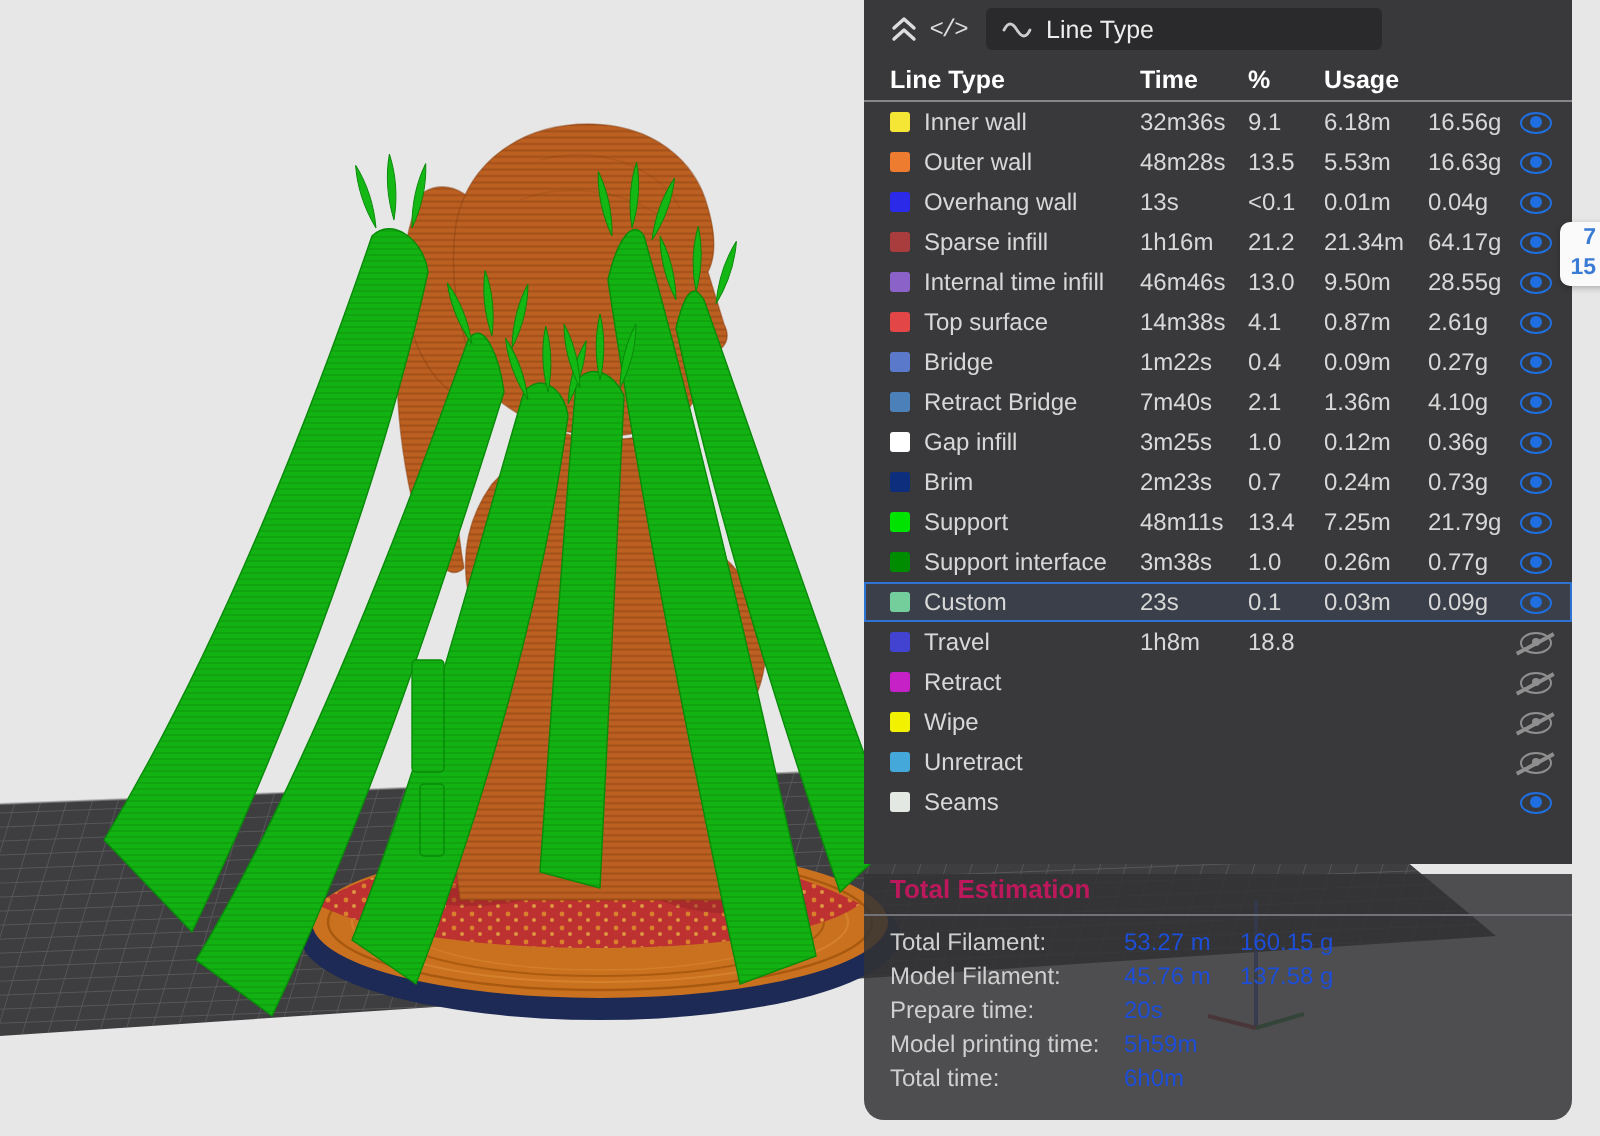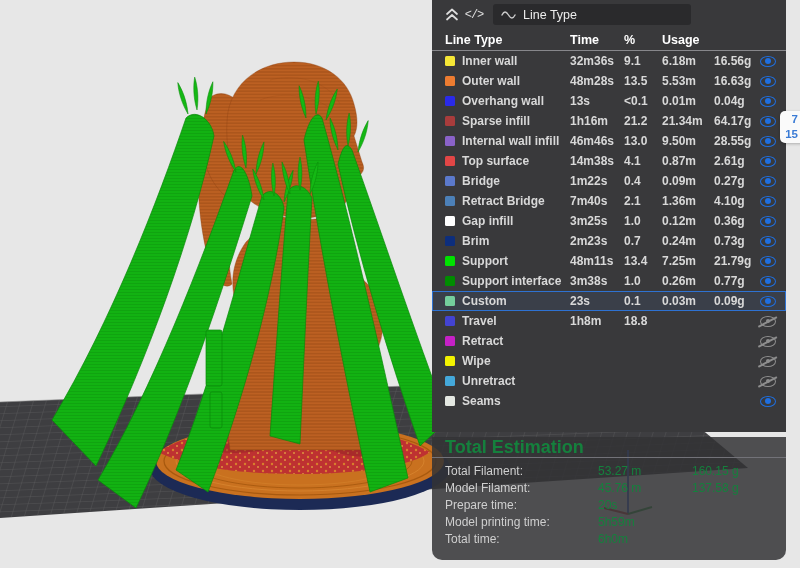--- a/index.html
+++ b/index.html
@@ -22,38 +22,38 @@
             display:flex;align-items:center;padding-left:8px;gap:7px;cursor:pointer;}
   .dropdown span{color:#EDEDED;font-size:12.5px;}
 
   .thead{display:grid;grid-template-columns:125px 54px 38px 1fr;padding-left:13px;
          height:21px;align-items:center;font-weight:bold;color:#FFF;font-size:12.5px;}
   .hdiv{height:1px;background:#87878B;}
   .tdiv{height:1px;background:#727278;margin:3px 0 4px 0;}
 
   .row{height:20px;display:grid;grid-template-columns:17px 108px 54px 38px 52px 40px 1fr;
        align-items:center;padding-left:13px;font-size:12px;color:#D8D8D8;position:relative;
-       cursor:pointer;white-space:nowrap;font-weight:bold;}
+       cursor:pointer;white-space:nowrap;}
   .row.selected{box-shadow:inset 0 0 0 1px #2E72D2;background:rgba(70,120,200,0.10);}
   .sw{width:10px;height:10px;border-radius:1.5px;display:inline-block;}
 
   .eye{position:relative;width:16px;height:11px;border:1.6px solid #1F6FE0;border-radius:50%;
        box-sizing:border-box;margin-left:6px;cursor:pointer;}
   .eye::after{content:"";position:absolute;left:50%;top:50%;width:6px;height:6px;
               margin:-3px 0 0 -3px;border-radius:50%;background:#1F6FE0;}
   .eye.off{border-color:#8E8E8E;}
   .eye.off::after{background:#8E8E8E;width:4px;height:4px;margin:-2px 0 0 -2px;}
   .eye.off::before{content:"";position:absolute;left:-4px;top:4px;width:21px;height:1.5px;
               background:#8E8E8E;transform:rotate(-28deg);}
 
-  .te-title{padding-left:13px;font-weight:bold;color:#15803d;font-size:18px;height:17px;
+  .te-title{padding-left:13px;font-weight:bold;color:#be185d;font-size:13px;height:17px;
             margin-top:5px;}
   .trow{display:grid;grid-template-columns:117px 58px 1fr;padding-left:13px;height:17px;
-        align-items:center;font-size:12px;color:#CFCFCF;white-space:nowrap;gap:36px;}
-  .trow .val{color:#15803d;}
+        align-items:center;font-size:12px;color:#CFCFCF;white-space:nowrap;}
+  .trow .val{color:#1d4ed8;}
 
   
   .layer-tip{position:absolute;left:780px;top:111px;width:24px;height:32px;background:#FAFAFA;
              border-radius:5px 0 0 5px;z-index:3;color:#3A7BD5;font-size:11.5px;font-weight:bold;
              line-height:15px;padding:1px 0 0 5px;box-sizing:border-box;
              box-shadow:0 1px 3px rgba(0,0,0,0.25);}
 </style>
 </head>
 <body>
 
@@ -204,21 +204,21 @@
           <span class="sw" style="background: rgb(169, 60, 60);"></span>
           <span>Sparse infill</span>
           <span>1h16m</span>
           <span>21.2</span>
           <span>21.34m</span>
           <span>64.17g</span>
           <span class="eye"></span>
         </div>
       <div class="row">
           <span class="sw" style="background: rgb(138, 98, 200);"></span>
-          <span>Internal wall infill</span>
+          <span>Internal time infill</span>
           <span>46m46s</span>
           <span>13.0</span>
           <span>9.50m</span>
           <span>28.55g</span>
           <span class="eye"></span>
         </div>
       <div class="row">
           <span class="sw" style="background: rgb(226, 70, 70);"></span>
           <span>Top surface</span>
           <span>14m38s</span>

